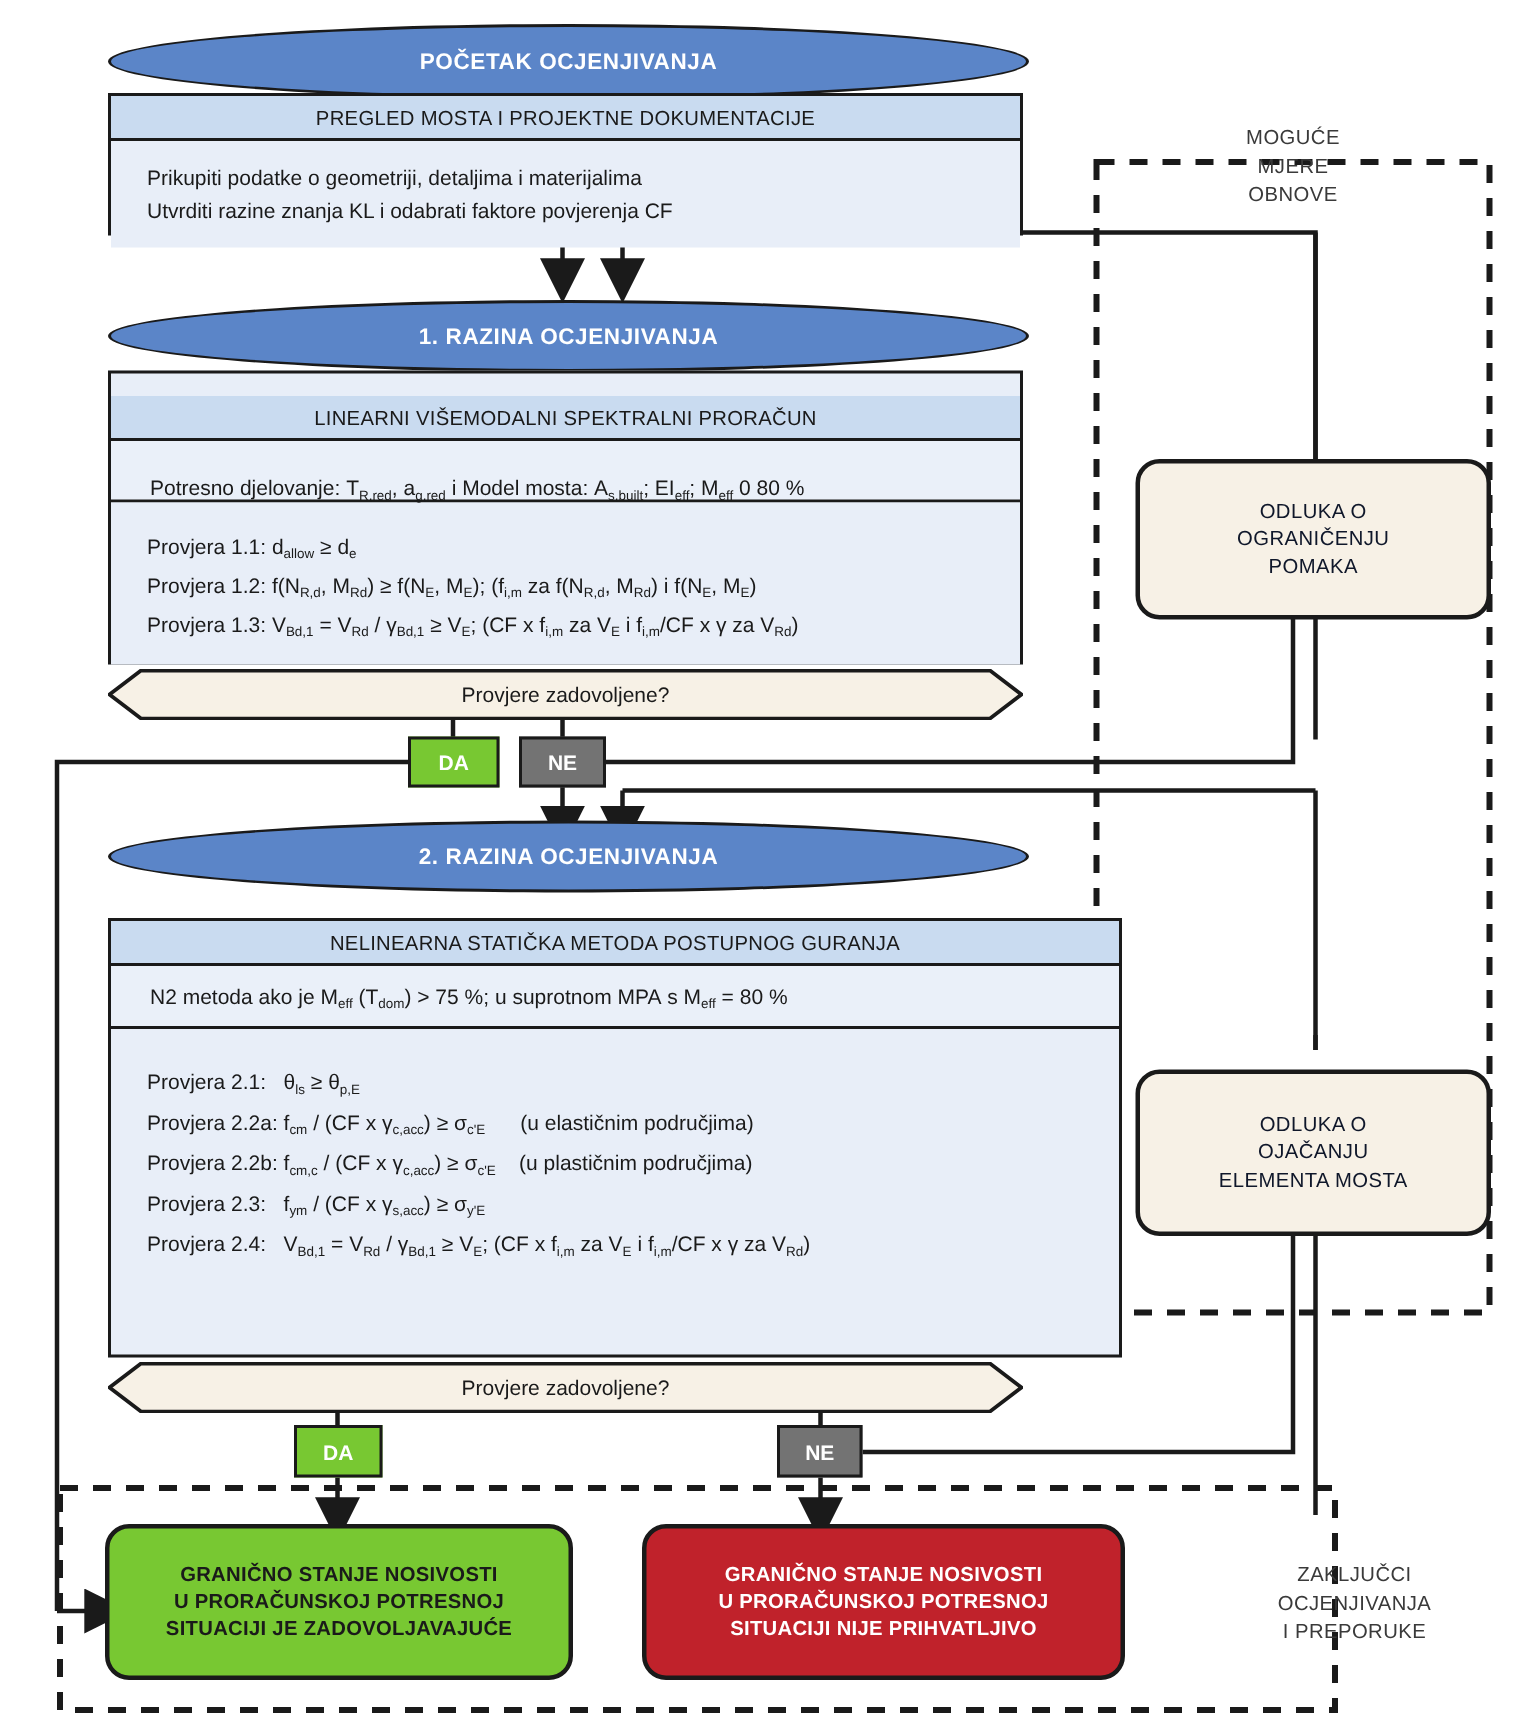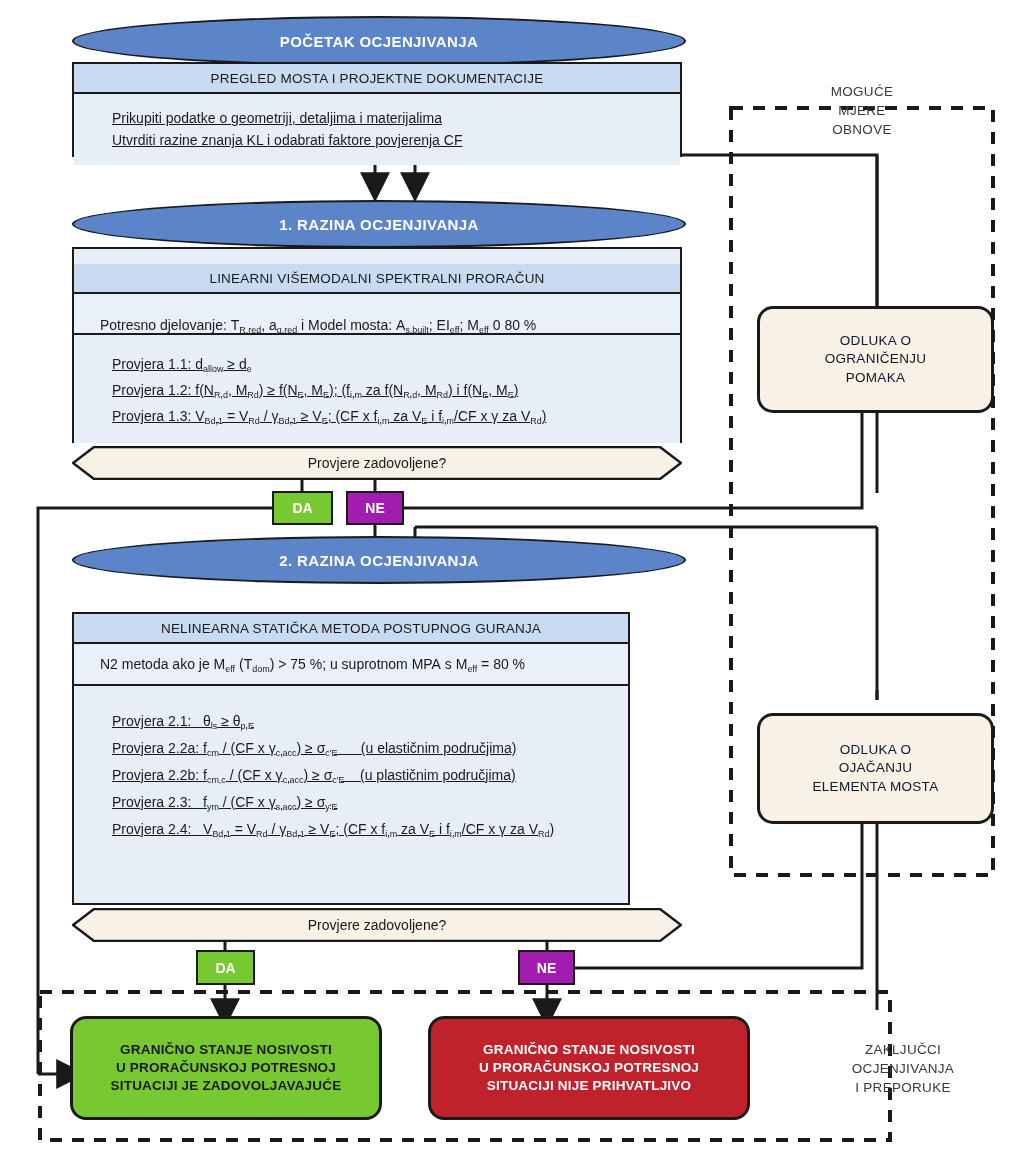--- a/index.html
+++ b/index.html
@@ -10,31 +10,31 @@
   .ell{position:absolute;display:flex;align-items:center;justify-content:center;
        background:#5b85c8;border:2.5px solid #1a1a1a;border-radius:50%;
        color:#ffffff;font-weight:bold;letter-spacing:.4px;}
 
   .panel{position:absolute;border:2.5px solid #1a1a1a;background:#e8eef8;box-sizing:border-box;}
   .panel .hdr{border-bottom:2.5px solid #1a1a1a;background:#c9dbf0;
        text-align:center;box-sizing:border-box;display:flex;align-items:center;justify-content:center;
        color:#1a1a1a;letter-spacing:.2px;}
   .panel .mid{border-bottom:2.5px solid #1a1a1a;background:#eaf0f9;box-sizing:border-box;
        display:flex;align-items:center;padding-left:26px;color:#1a1a1a;}
-  .panel .body{background:#e8eef8;box-sizing:border-box;padding:14px 38px;color:#1a1a1a;text-decoration:underline;}
+  .panel .body{background:#e8eef8;box-sizing:border-box;padding:14px 24px;color:#1a1a1a;}
   .panel .body .ln{white-space:nowrap;}
 
   .diamond{position:absolute;}
   .diamond .dtxt{position:absolute;left:0;top:0;width:100%;height:100%;
        display:flex;align-items:center;justify-content:center;color:#1a1a1a;}
 
   .tag{position:absolute;display:flex;align-items:center;justify-content:center;
        border:2.5px solid #1a1a1a;font-weight:bold;color:#ffffff;box-sizing:border-box;}
   .tag.yes{background:#78c832;}
-  .tag.no{background:#a21caf;}
+  .tag.no{background:#737373;}
 
   .rnd{position:absolute;border:3px solid #1a1a1a;border-radius:16px;box-sizing:border-box;
        display:flex;align-items:center;justify-content:center;text-align:center;line-height:1.34;}
   .rnd.cream{background:#f7f1e6;color:#0f172a;letter-spacing:.3px;}
   .rnd.green{background:#78c832;color:#1a1a1a;font-weight:bold;letter-spacing:.2px;}
   .rnd.red{background:#c0222b;color:#ffffff;font-weight:bold;letter-spacing:.2px;}
 
   .note{position:absolute;text-align:center;color:#3a3a3a;line-height:1.42;letter-spacing:.3px;}
 
   sub{font-size:.64em;vertical-align:baseline;position:relative;top:.34em;letter-spacing:0;}
@@ -125,25 +125,25 @@
   <div class="diamond" style="left:72px;top:446px;width:610px;height:34px;">
     <svg width="610" height="34" viewBox="0 0 610 34">
       <polygon points="22,1 588,1 609,17 588,33 22,33 1,17" fill="#f7f1e6" stroke="#1a1a1a" stroke-width="2.5"></polygon>
     </svg>
     <div class="dtxt" style="font-size:14px;">Provjere zadovoljene?</div>
   </div>
 
   <div class="tag yes" style="left:272px;top:491px;width:61px;height:34px;font-size:14px;">DA</div>
   <div class="tag no" style="left:346px;top:491px;width:58px;height:34px;font-size:14px;">NE</div>
 
-  <div class="ell" style="left:72px;top:536px;width:610px;height:44px;font-size:15px;">
+  <div class="ell" style="left:72px;top:547px;width:610px;height:44px;font-size:15px;">
     <span>2. RAZINA OCJENJIVANJA</span>
   </div>
 
-  <div class="panel" style="left:72px;top:612px;width:558px;height:293px;">
+  <div class="panel" style="left:72px;top:612px;width:676px;height:293px;">
     <div class="hdr" style="height:30px;font-size:13.5px;">NELINEARNA STATIČKA METODA POSTUPNOG GURANJA</div>
     <div class="mid" style="height:42px;font-size:14px;">
       <span>N2&nbsp;metoda&nbsp;ako&nbsp;je&nbsp;M<sub>eff</sub>&nbsp;(T<sub>dom</sub>)&nbsp;&gt;&nbsp;75&nbsp;%;&nbsp;u&nbsp;suprotnom&nbsp;MPA&nbsp;s&nbsp;M<sub>eff</sub>&nbsp;=&nbsp;80&nbsp;%</span>
     </div>
     <div class="body" style="padding-top:22px;">
       <div class="ln" style="font-size:14px;line-height:1.92;">Provjera&nbsp;2.1:&nbsp;&nbsp;&nbsp;θ<sub>ls</sub>&nbsp;≥&nbsp;θ<sub>p,E</sub></div>
       <div class="ln" style="font-size:14px;line-height:1.92;">Provjera&nbsp;2.2a:&nbsp;f<sub>cm</sub>&nbsp;/&nbsp;(CF&nbsp;x&nbsp;γ<sub>c,acc</sub>)&nbsp;≥&nbsp;σ<sub>c'E</sub>&nbsp;&nbsp;&nbsp;&nbsp;&nbsp;&nbsp;(u&nbsp;elastičnim&nbsp;područjima)</div>
       <div class="ln" style="font-size:14px;line-height:1.92;">Provjera&nbsp;2.2b:&nbsp;f<sub>cm,c</sub>&nbsp;/&nbsp;(CF&nbsp;x&nbsp;γ<sub>c,acc</sub>)&nbsp;≥&nbsp;σ<sub>c'E</sub>&nbsp;&nbsp;&nbsp;&nbsp;(u&nbsp;plastičnim&nbsp;područjima)</div>
       <div class="ln" style="font-size:14px;line-height:1.92;">Provjera&nbsp;2.3:&nbsp;&nbsp;&nbsp;f<sub>ym</sub>&nbsp;/&nbsp;(CF&nbsp;x&nbsp;γ<sub>s,acc</sub>)&nbsp;≥&nbsp;σ<sub>y'E</sub></div>
       <div class="ln" style="font-size:14px;line-height:1.92;">Provjera&nbsp;2.4:&nbsp;&nbsp;&nbsp;V<sub>Bd,1</sub>&nbsp;=&nbsp;V<sub>Rd</sub>&nbsp;/&nbsp;γ<sub>Bd,1</sub>&nbsp;≥&nbsp;V<sub>E</sub>;&nbsp;(CF&nbsp;x&nbsp;f<sub>i,m</sub>&nbsp;za&nbsp;V<sub>E</sub>&nbsp;i&nbsp;f<sub>i,m</sub>/CF&nbsp;x&nbsp;γ&nbsp;za&nbsp;V<sub>Rd</sub>)</div>

